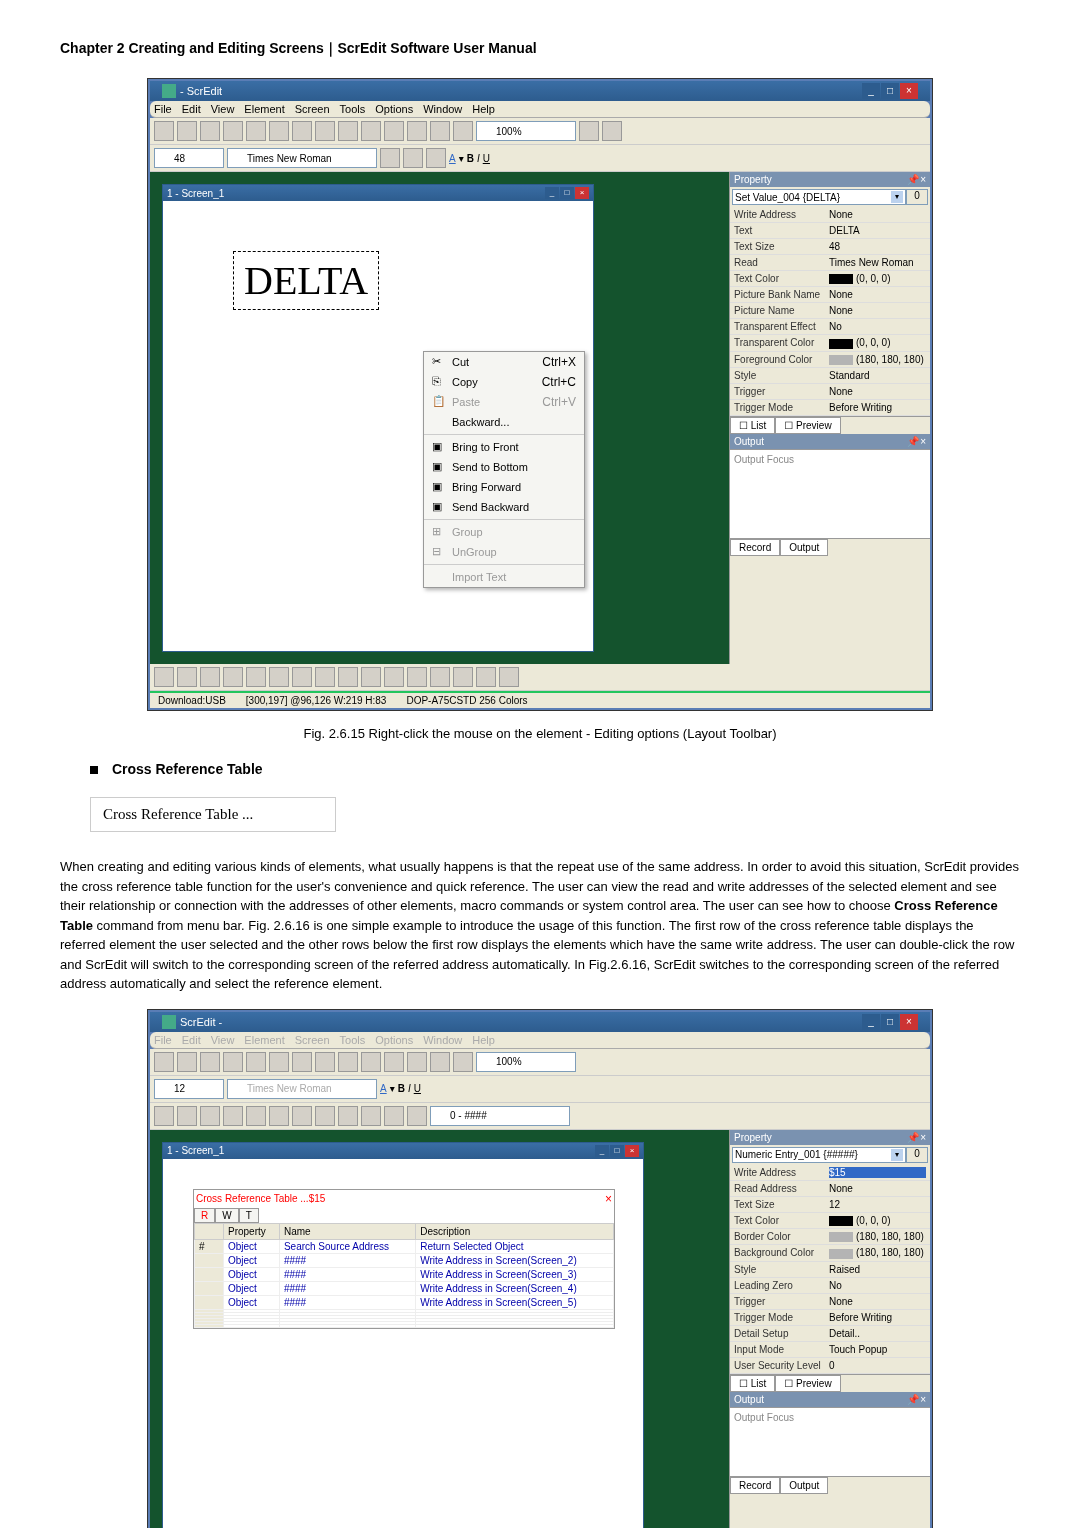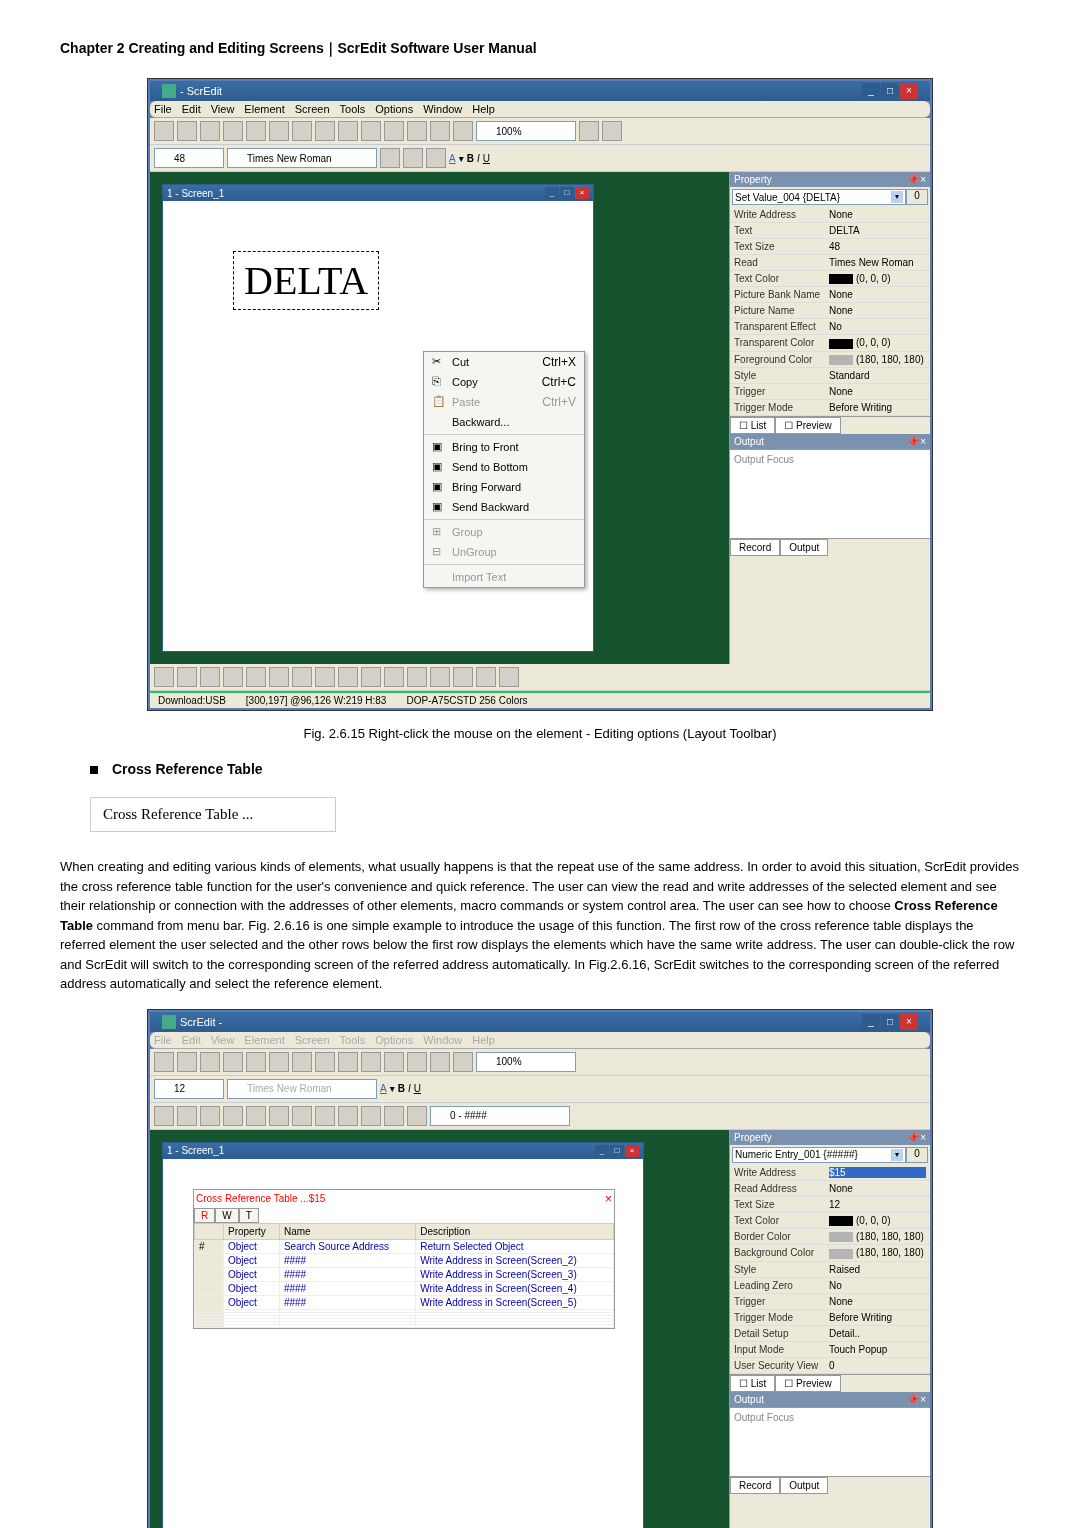--- a/index.html
+++ b/index.html
@@ -801,21 +801,21 @@
         </div>
       <div class="property-row">
           <span class="prop-label">Detail Setup</span>
           <span class="prop-value">Detail..</span>
         </div>
       <div class="property-row">
           <span class="prop-label">Input Mode</span>
           <span class="prop-value">Touch Popup</span>
         </div>
       <div class="property-row">
-          <span class="prop-label">User Security View</span>
+          <span class="prop-label">User Security Level</span>
           <span class="prop-value">0</span>
         </div>
       <div class="panel-tabs">
         <span class="panel-tab">☐ <span>List</span></span>
         <span class="panel-tab">☐ <span>Preview</span></span>
       </div>
       <div class="panel-header">
         <span>Output</span>
         <span>📌×</span>
       </div>

